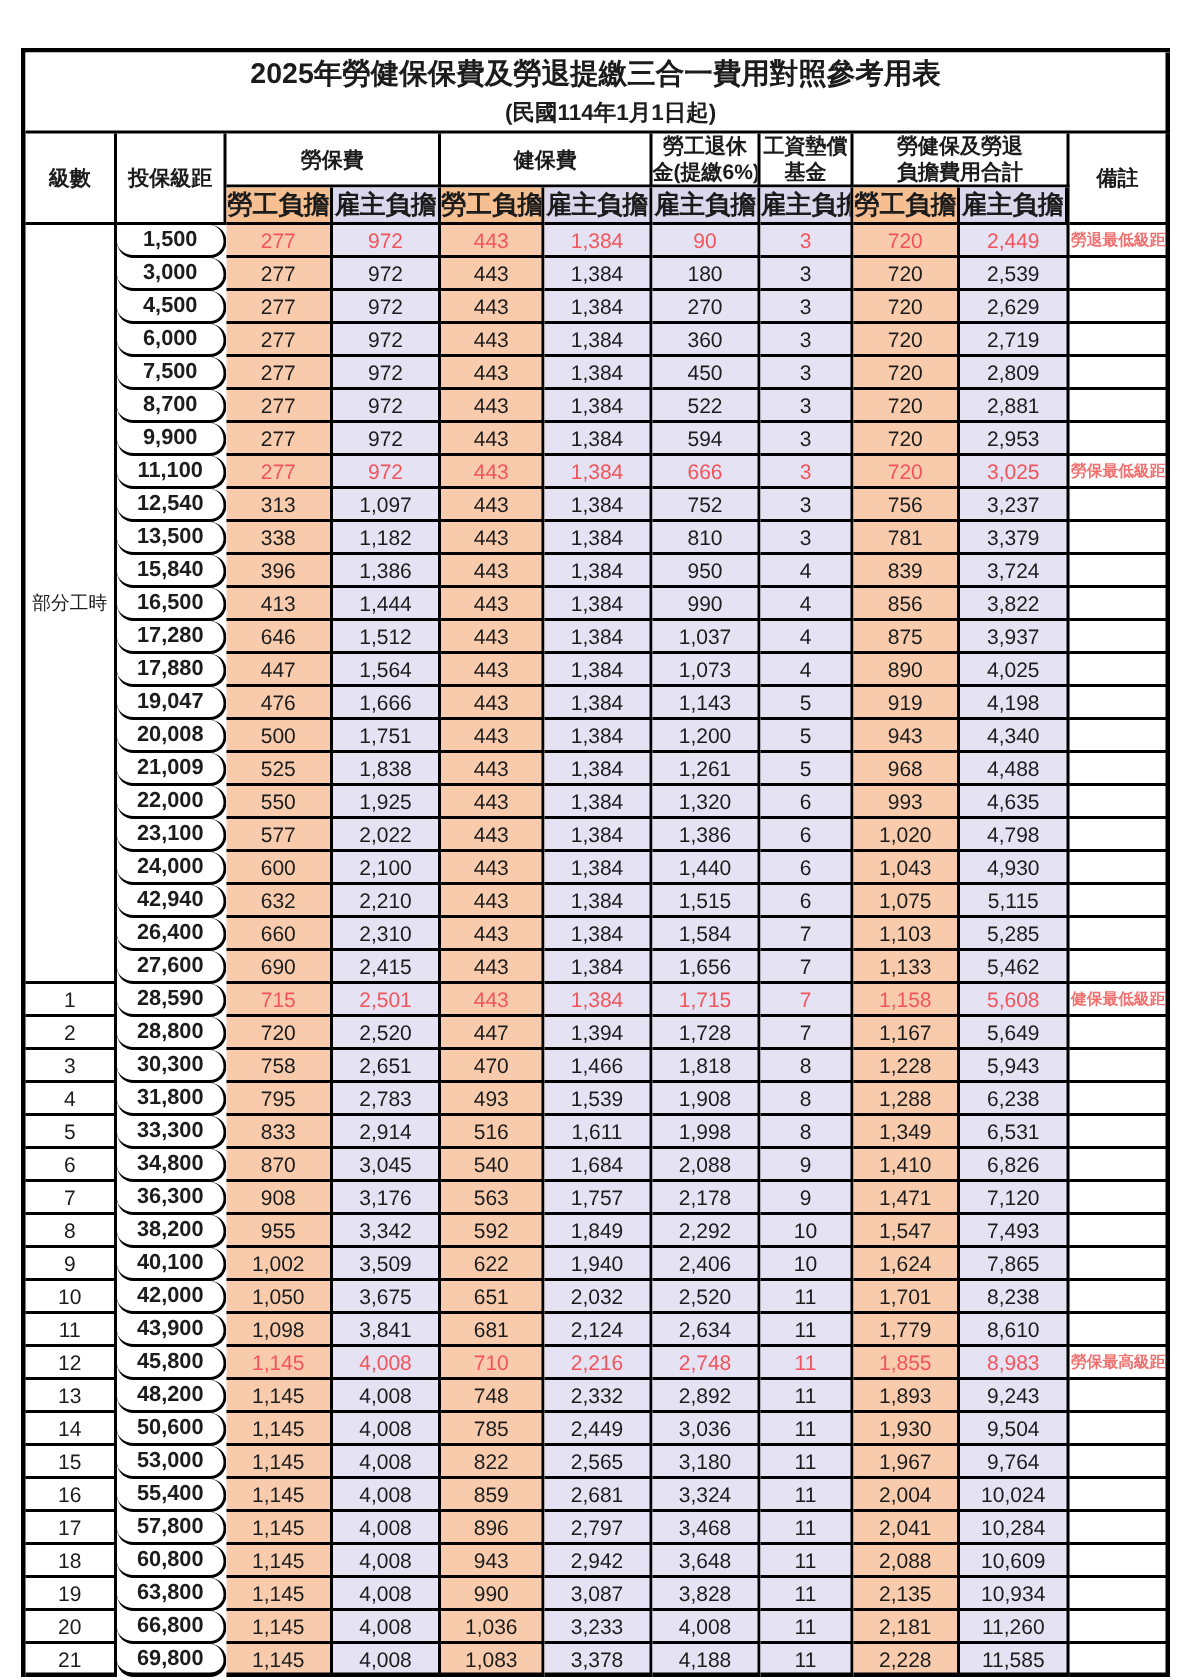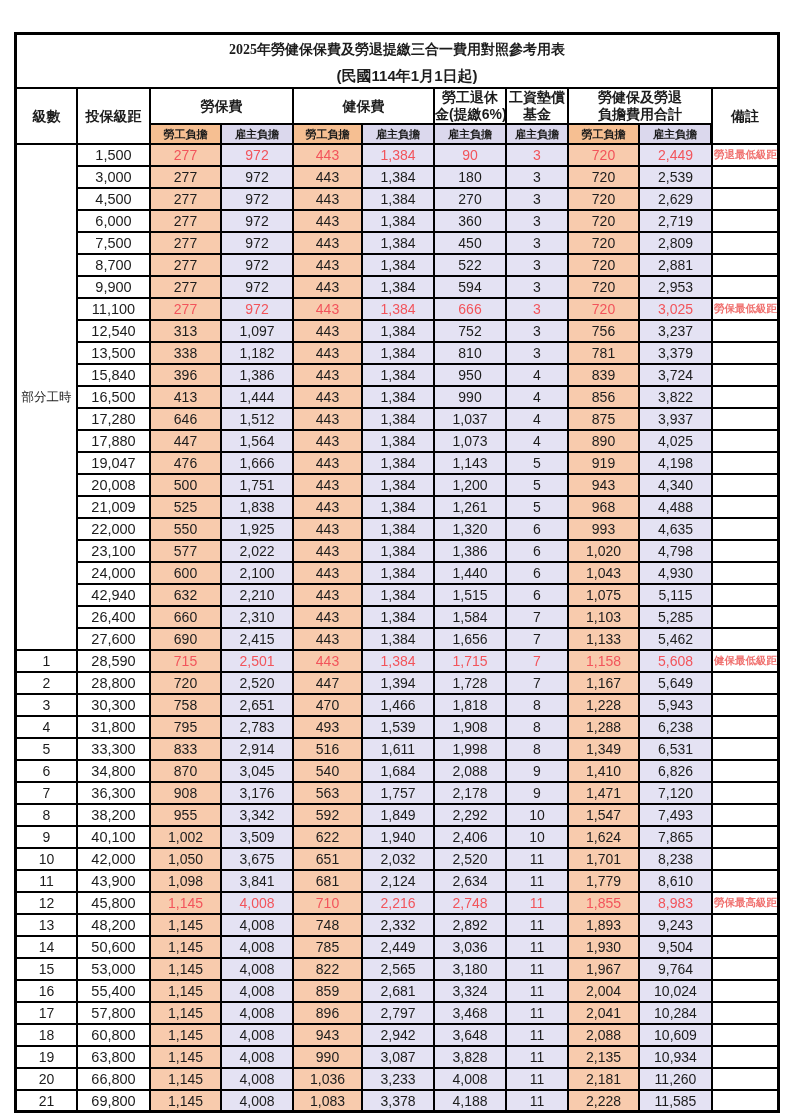--- a/index.html
+++ b/index.html
@@ -9,30 +9,30 @@
   *{margin:0;padding:0;box-sizing:border-box;}
   body{width:791px;height:1120px;background:#fff;font-family:"Liberation Sans","DejaVu Sans",sans-serif;color:var(--ink);}
   .page{padding:32px 14px 0 14px;}
   table{border-collapse:separate;border-spacing:0;table-layout:fixed;width:763px;
         border-top:3px solid var(--line);border-left:3px solid var(--line);}
   th,td{border-right:2px solid var(--line);border-bottom:2px solid var(--line);
         padding:0;text-align:center;vertical-align:middle;overflow:hidden;white-space:nowrap;}
   th:last-child,td:last-child{border-right-width:3px;}
   tbody tr:last-child td{border-bottom-width:3px;}
   .title-cell{height:54px;background:#fff;}
-  .title-line1{font-size:14px;font-weight:bold;line-height:29px;font-family:Liberation Serif, serif;}
+  .title-line1{font-size:19px;font-weight:bold;line-height:29px;}
   .title-line2{font-size:15px;font-weight:bold;line-height:23px;padding-left:20px;}
   thead tr.group th{height:36px;font-size:14px;font-weight:bold;line-height:17px;}
-  thead tr.subs th{height:20px;font-size:11px;font-weight:bold;}
+  thead tr.subs th{height:20px;font-size:17px;font-weight:bold;}
   .sub-emp{background:var(--orangeH);}
   .sub-er{background:var(--lavH);}
   tbody td{height:22px;font-size:14px;}
   td.orange{background:var(--orange);}
   td.lav{background:var(--lav);}
-  td.bracket{font-weight:normal;font-size:14.5px;}
+  td.bracket{font-weight:bold;font-size:14.5px;border-radius:11px;}
   td.level-cell{font-size:14px;margin-top:11px;}
   td.part-time{font-size:12.5px;}
   td.note-cell{font-size:10.5px;font-weight:bold;color:var(--rednote);text-align:right;}
   tr.red-row td.val{color:var(--red);}
 </style>
 </head>
 <body>
 
 <div class="page">
   <table>

